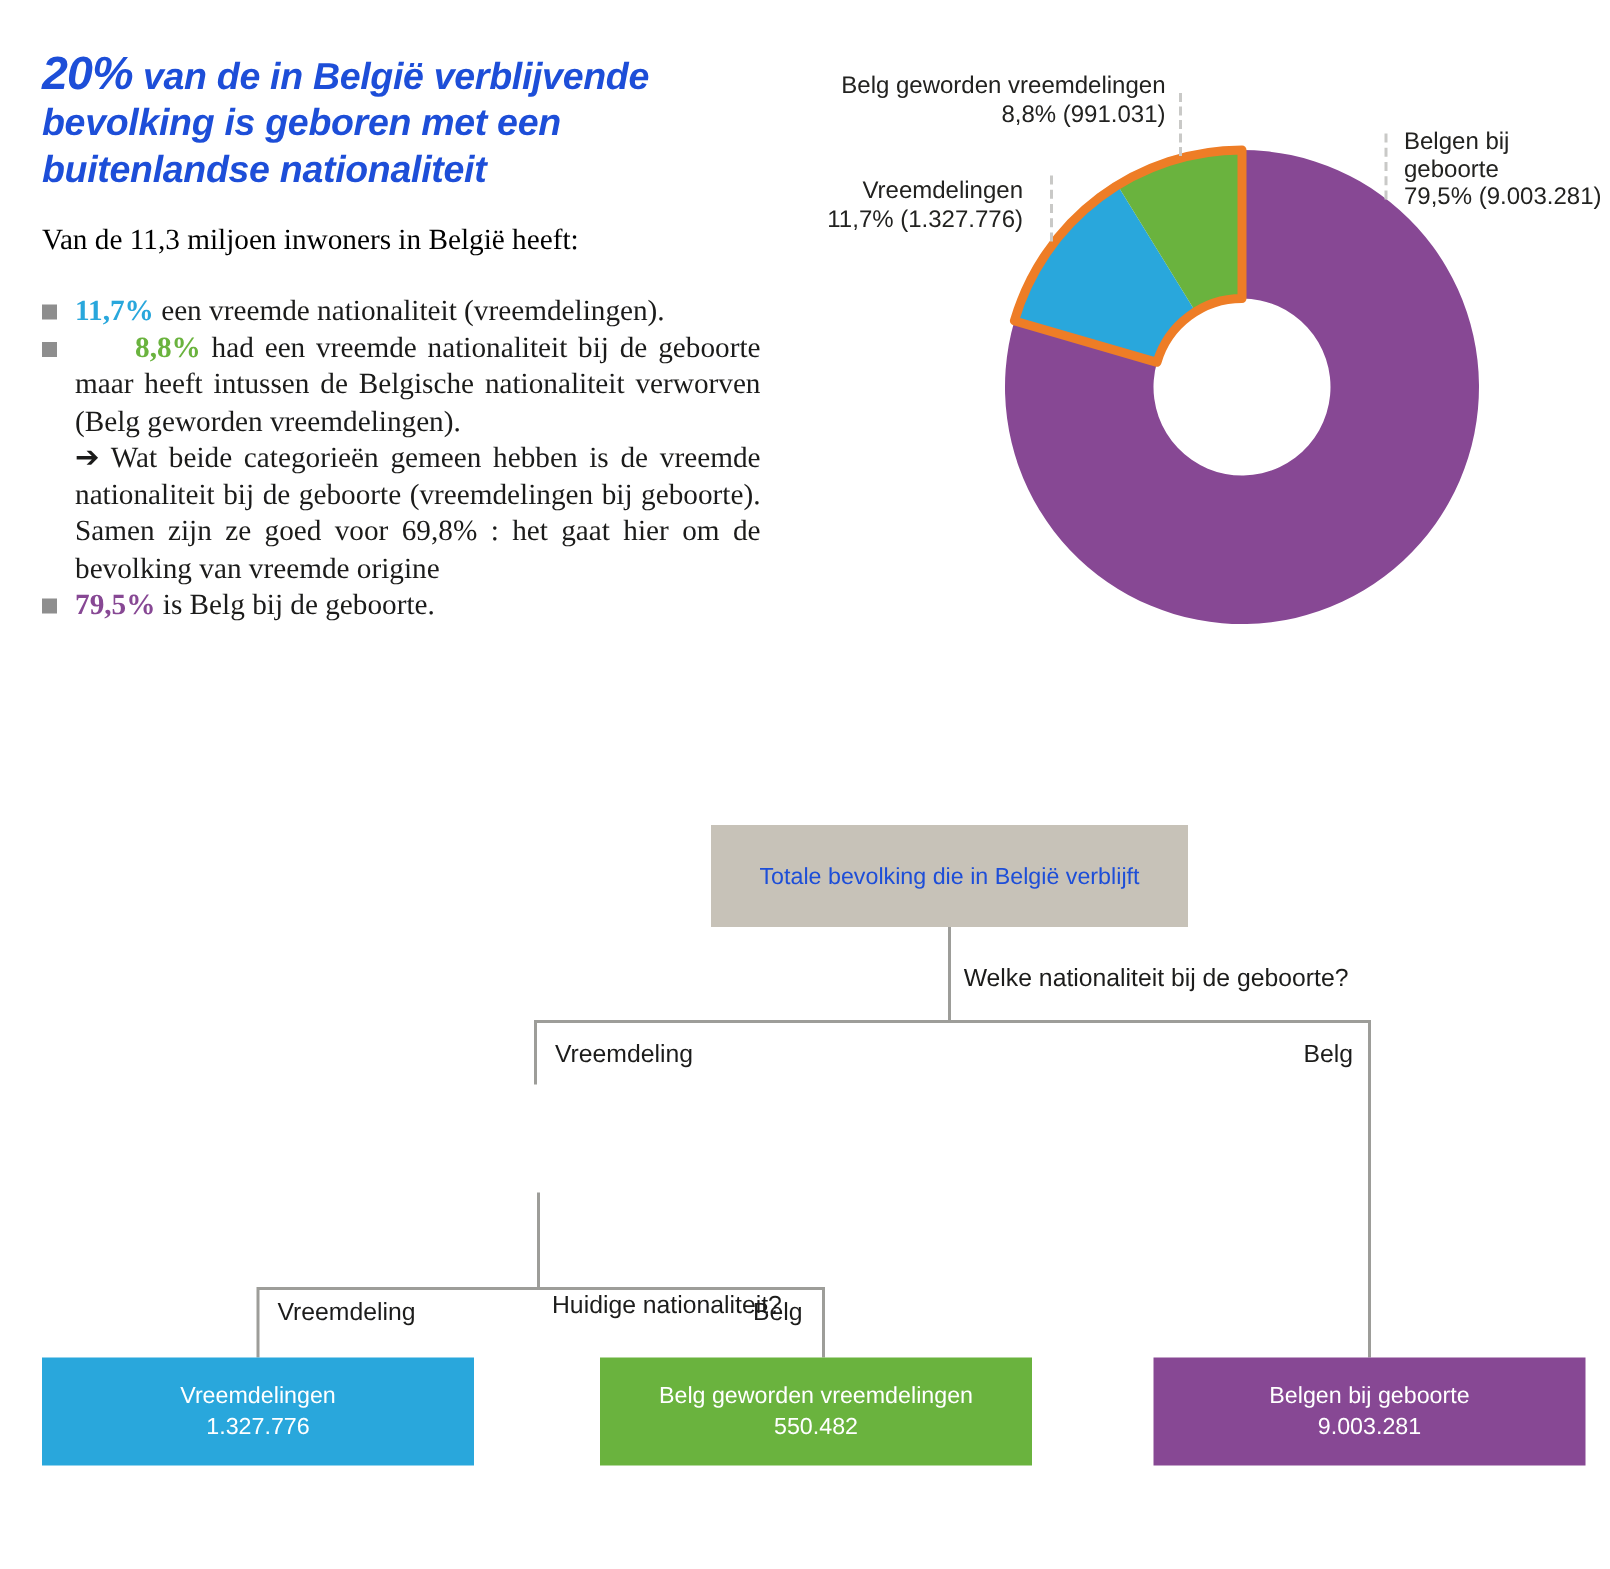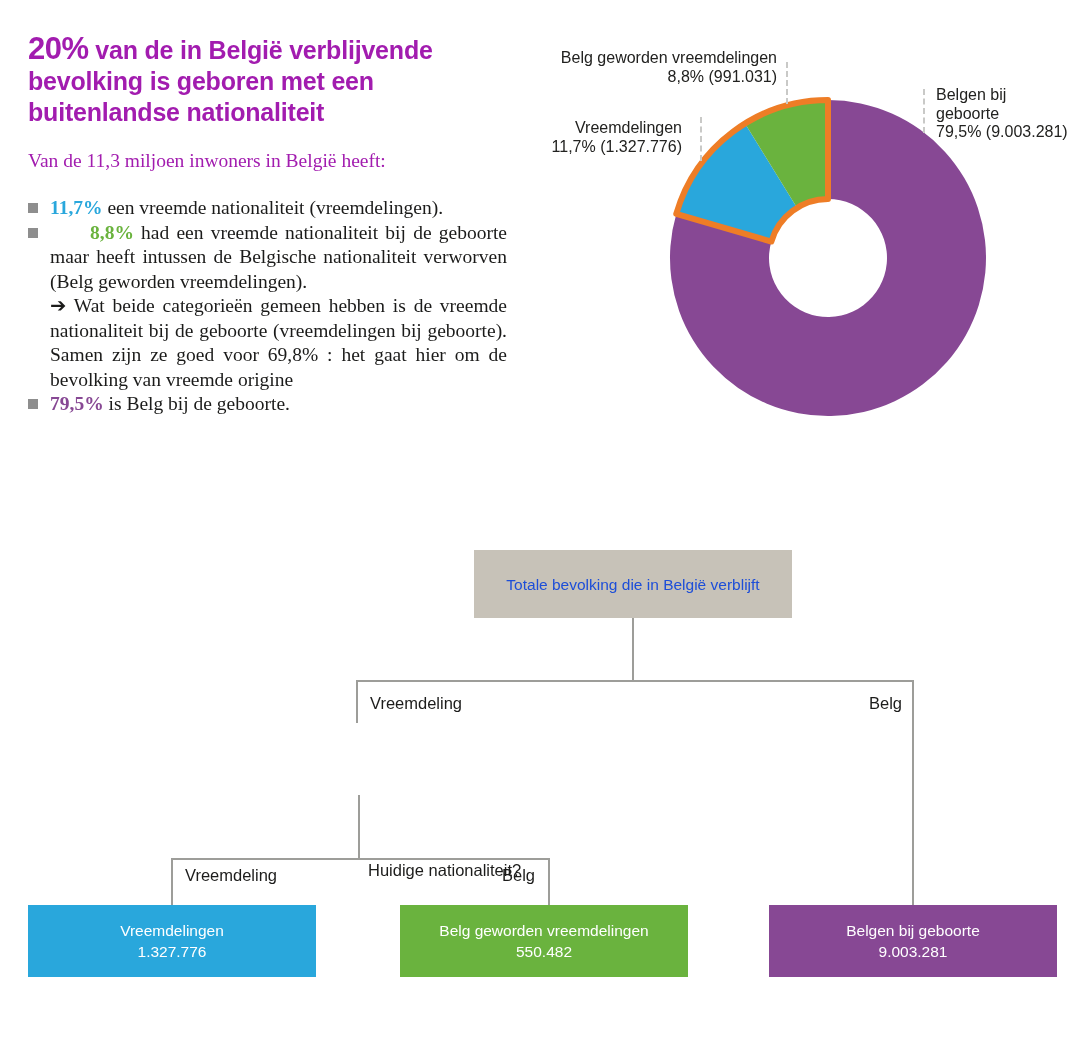--- a/index.html
+++ b/index.html
@@ -1,24 +1,24 @@
 <!DOCTYPE html>
 <html><head>
 <meta charset="utf-8">
 <style>
   html,body{margin:0;padding:0;background:#fff;}
   #canvas{position:relative;width:1073px;height:1046px;background:#ffffff;overflow:hidden;
           font-family:"Liberation Sans",sans-serif;}
   
   .title{position:absolute;left:28px;top:33px;width:480px;
          font-family:"Liberation Sans",sans-serif;font-weight:bold;
-         font-size:25px;line-height:31px;color:#a21caf;letter-spacing:-0.2px;}
+         font-size:25px;line-height:31px;color:#1d4ed8;letter-spacing:-0.2px;font-style:italic;}
   .title .hl{font-size:31px;font-weight:bold;letter-spacing:-0.5px;}
   .intro{position:absolute;left:28px;top:150px;width:480px;
-         font-family:"Liberation Serif",serif;font-size:19.5px;color:#a21caf;}
+         font-family:"Liberation Serif",serif;font-size:19.5px;color:#000000;}
   .blist{position:absolute;left:28px;top:196px;width:479px;margin:0;padding:0;list-style:none;
          font-family:"Liberation Serif",serif;font-size:19.5px;line-height:24.5px;color:#1b1b1a;}
   .blist li{position:relative;padding-left:22px;text-align:justify;margin:0;}
   .blist li::before{content:"";position:absolute;left:0;top:7px;width:10px;height:10px;background:#8e8e8e;}
   .pct{font-weight:bold;}
   .pct-blue{color:#29a7dc;} .pct-green{color:#6ab33e;margin-left:40px;} .pct-purple{color:#874894;}
   .note{display:block;text-align:justify;}
   
   #donut-svg{position:absolute;left:640px;top:70px;}
   .dlabel{position:absolute;font-size:16px;line-height:18.5px;color:#222220;}
@@ -89,20 +89,21 @@
 
   <div class="tline" style="left:632px;top:618px;width:2px;height:62px;"></div>
   <div class="tline" style="left:356px;top:680px;width:558px;height:2px;"></div>
   <div class="tline" style="left:356px;top:682px;width:2px;height:41px;"></div>
   <div class="tline" style="left:912px;top:682px;width:2px;height:223px;"></div>
   <div class="tline" style="left:358px;top:795px;width:2px;height:63px;"></div>
   <div class="tline" style="left:171px;top:858px;width:379px;height:2px;"></div>
   <div class="tline" style="left:171px;top:860px;width:2px;height:45px;"></div>
   <div class="tline" style="left:548px;top:860px;width:2px;height:45px;"></div>
 
+  <div class="tlabel right-align" style="right:174px;top:643px;">Welke nationaliteit bij de geboorte?</div>
   <div class="tlabel" style="left:370px;top:694px;">Vreemdeling</div>
   <div class="tlabel right-align" style="right:171px;top:694px;">Belg</div>
   <div class="tlabel" style="left:368px;top:861px;">Huidige nationaliteit?</div>
   <div class="tlabel" style="left:185px;top:866px;">Vreemdeling</div>
   <div class="tlabel right-align" style="right:538px;top:866px;">Belg</div>
 
   <div class="node node-root" style="left:474px;top:550px;width:318px;height:68px;">
     <div>Totale bevolking die in België verblijft</div>
   </div>
   <div class="node node-blue" style="left:28px;top:905px;width:288px;height:72px;">

